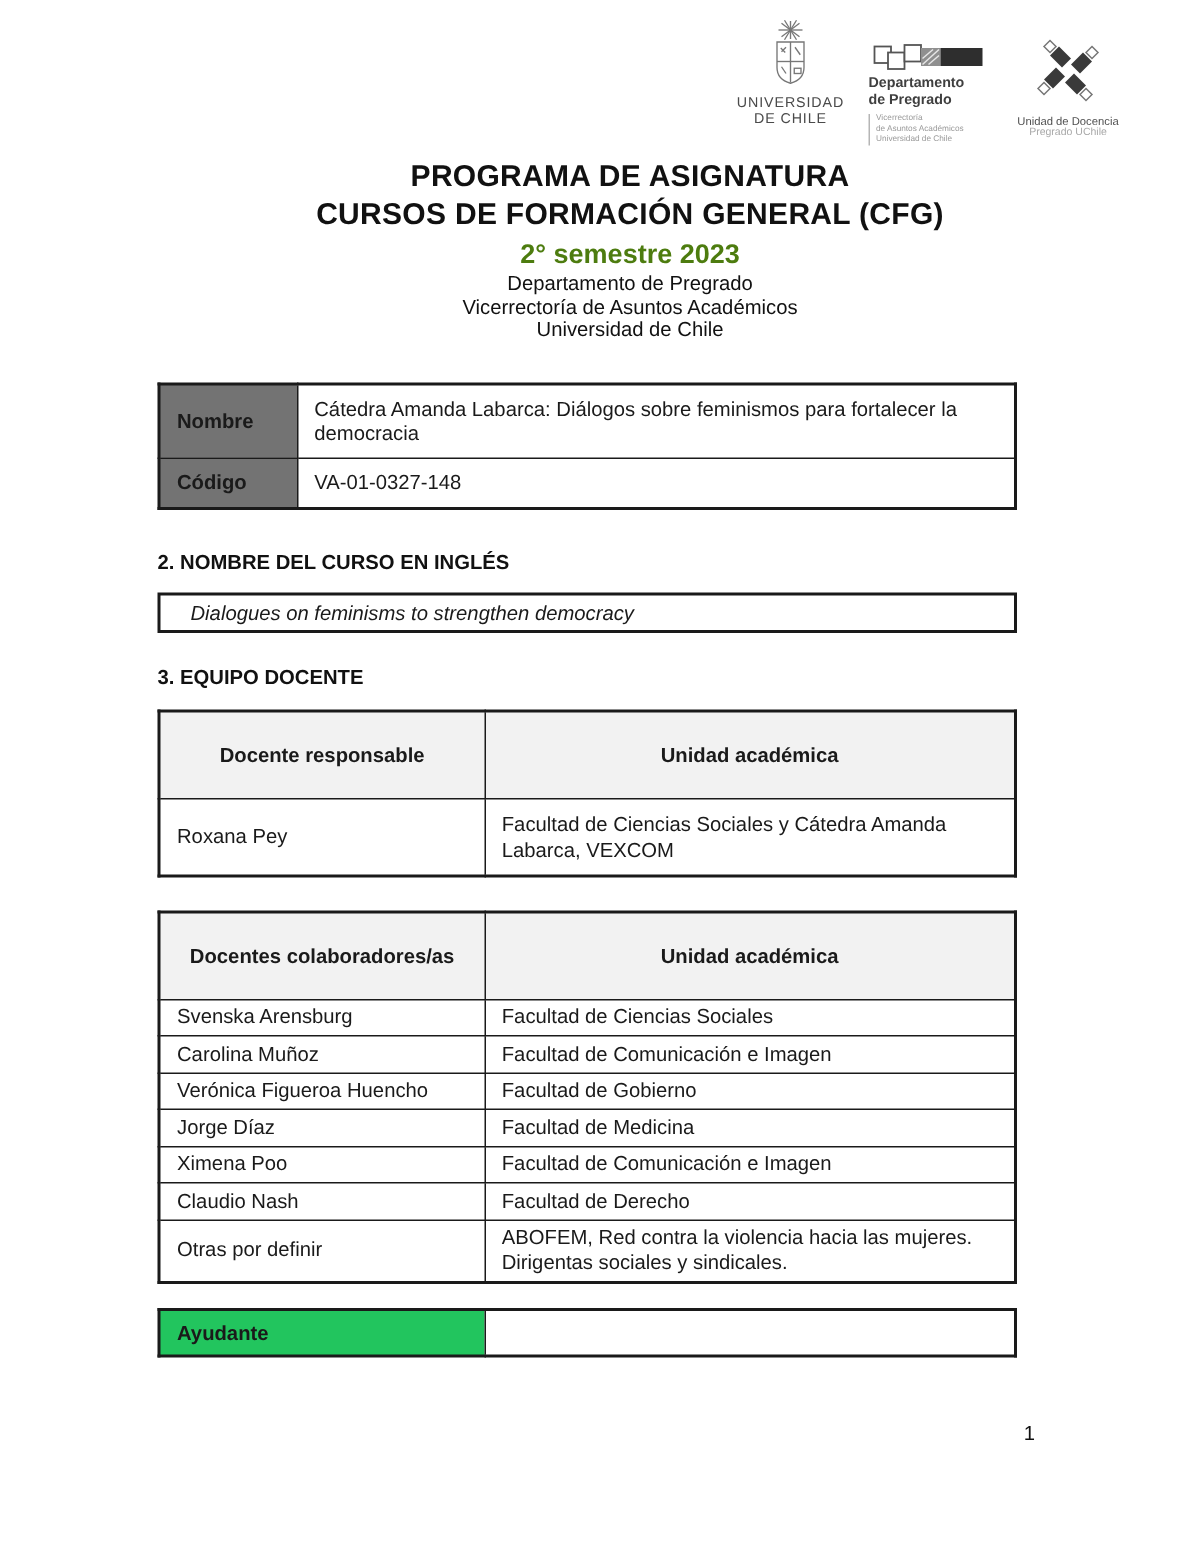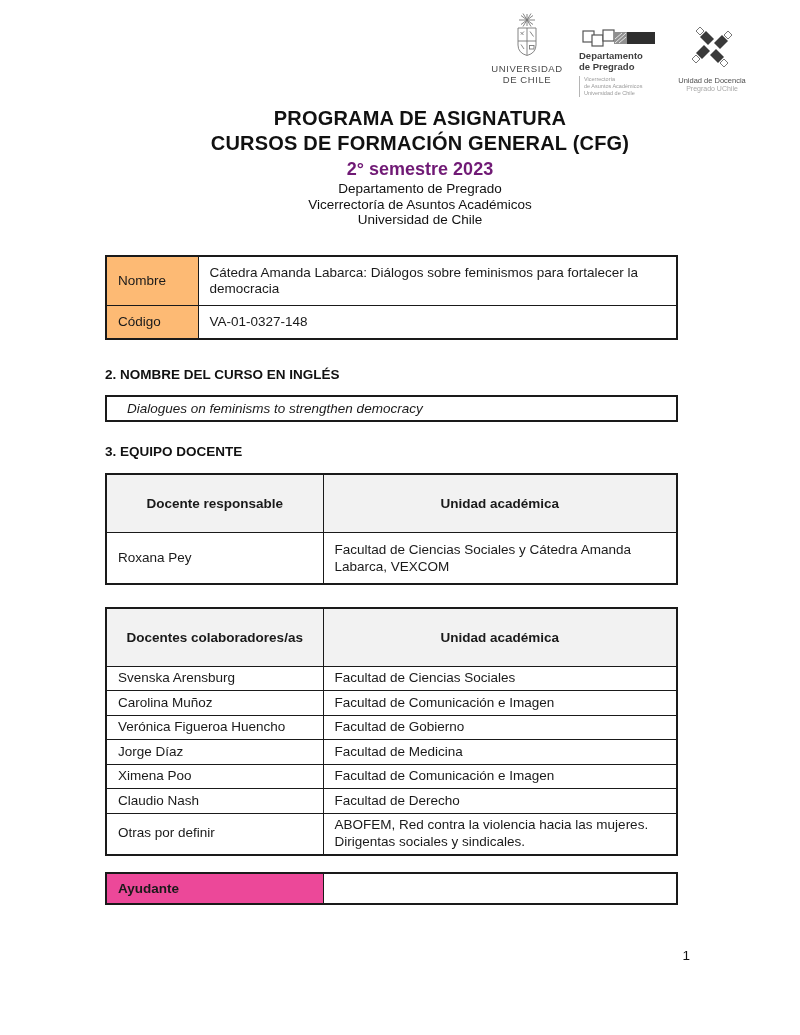--- a/index.html
+++ b/index.html
@@ -15,45 +15,45 @@
   .logo-uchile .wordmark { font-size:9.5px; line-height:10.5px; letter-spacing:0.6px; color:#4a4a4a; margin-top:2px; }
   .logo-pregrado { width:80px; padding-top:16px; }
   .logo-pregrado .t { font-size:9.5px; font-weight:bold; color:#3f3f3f; line-height:10.5px; margin-top:3px; }
   .logo-pregrado .sub { border-left:1px solid #b5b5b5; padding-left:4px; margin-top:4px; color:#9a9a9a; font-size:5.5px; line-height:7px; }
   .logo-docencia { width:88px; text-align:center; padding-top:10px; }
   .logo-docencia .l1 { font-size:7.5px; color:#4f4f4f; line-height:9px; margin-top:2px; }
   .logo-docencia .l2 { font-size:7px; color:#a8a8a8; line-height:8px; }
   
   .title-block { padding-top:106px; text-align:center;padding-left:40px; }
   .title-main { font-size:20px; font-weight:bold; line-height:25px; letter-spacing:0.2px; color:#111; }
-  .title-sem { font-size:18px; font-weight:bold; line-height:23px; color:#701a75; margin-top:2px; }
+  .title-sem { font-size:18px; font-weight:bold; line-height:23px; color:#4d7c0f; margin-top:2px; }
   .title-sub { font-size:13.5px; line-height:15.5px; color:#111; }
   
   .content { width:573px; margin-left:105px; }
   .sec-h { font-size:13.5px; font-weight:bold; color:#111; }
   .sec1 { margin-top:27px; }
   .sec2 { margin-top:27px; }
   .sec3 { margin-top:22px; }
   table { border-collapse:collapse; width:573px; table-layout:fixed; }
   table, td, th { border:1px solid #1a1a1a; }
   table { border:2px solid #1a1a1a; }
   td, th { font-size:13.5px; vertical-align:middle; }
   .t1 { margin-top:13px; }
   .t1 td { padding:8px 11px; line-height:16px; }
-  .t1 .label { width:92px; background:#fdba74; font-weight:normal; }
+  .t1 .label { width:92px; background:#737373; font-weight:bold; }
   .en-box { margin-top:13px; border:2px solid #1a1a1a; padding:3px 20px; font-size:13.5px; font-style:italic; line-height:17px; width:573px; }
   .t3 { margin-top:14px; }
   .t3 th { background:#f2f2f2; font-weight:bold; padding:20px 6px; line-height:17px; }
   .t3 .c1 { width:217px; }
   .t3a td { padding:8px 11px; line-height:17px; }
   .t3b { margin-top:22px; }
   .t3b td { padding:3.5px 11px; line-height:16.5px; }
   .t-ay { margin-top:16px; }
   .t-ay td { padding:6px 11px; line-height:17px; }
-  .t-ay .label { width:217px; background:#ec4899; font-weight:bold; }
+  .t-ay .label { width:217px; background:#22c55e; font-weight:bold; }
   .page-num { position:absolute; top:948px; left:640px; width:50px; text-align:right; font-size:13.5px; color:#111; }
   svg { display:block; margin:0 auto; }
 </style>
 </head>
 <body>
 
 <div class="page">
 
   <div class="logos">
     <div class="logo-uchile">

